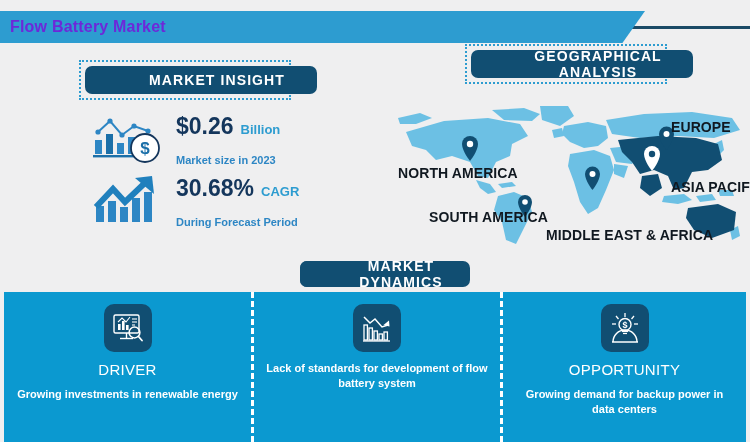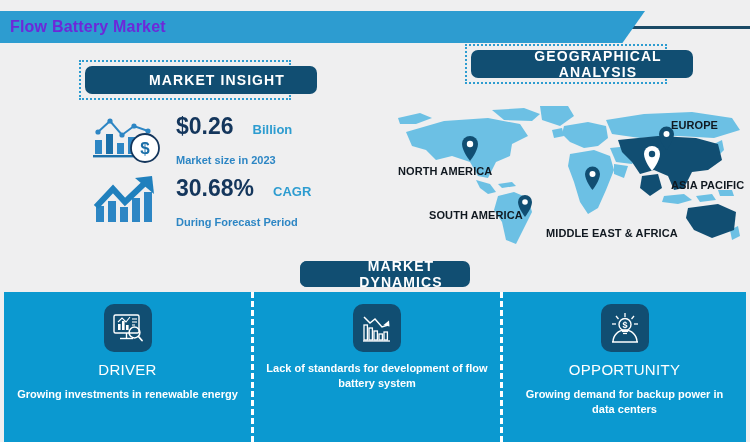--- a/index.html
+++ b/index.html
@@ -103,40 +103,40 @@
     color: #14365c;
     font-size: 23px;
     font-weight: bold;
     line-height: 25px;
     white-space: nowrap;
   }
   .stat-unit {
     color: #2d9cd0;
     font-size: 13px;
     font-weight: bold;
-    margin-left: 19px;
+    margin-left: 7px;
   }
   .stat-sub {
     color: #2d86c4;
     font-size: 11px;
     font-weight: bold;
     margin-top: 12px;
     white-space: nowrap;
   }
 
   
   #map-area {
     position: absolute;
     left: 392px; top: 104px;
     width: 356px; height: 146px;
   }
   .map-label {
     position: absolute;
     color: #101820;
-    font-size: 11px;
+    font-size: 14px;
     font-weight: bold;
     white-space: nowrap;
     letter-spacing: .1px;
   }
   #lbl-na  { left: 398px; top: 165px; }
   #lbl-sa  { left: 429px; top: 209px; }
   #lbl-mea { left: 546px; top: 227px; }
   #lbl-eu  { left: 671px; top: 119px; }
   #lbl-ap  { left: 671px; top: 179px; }
 

